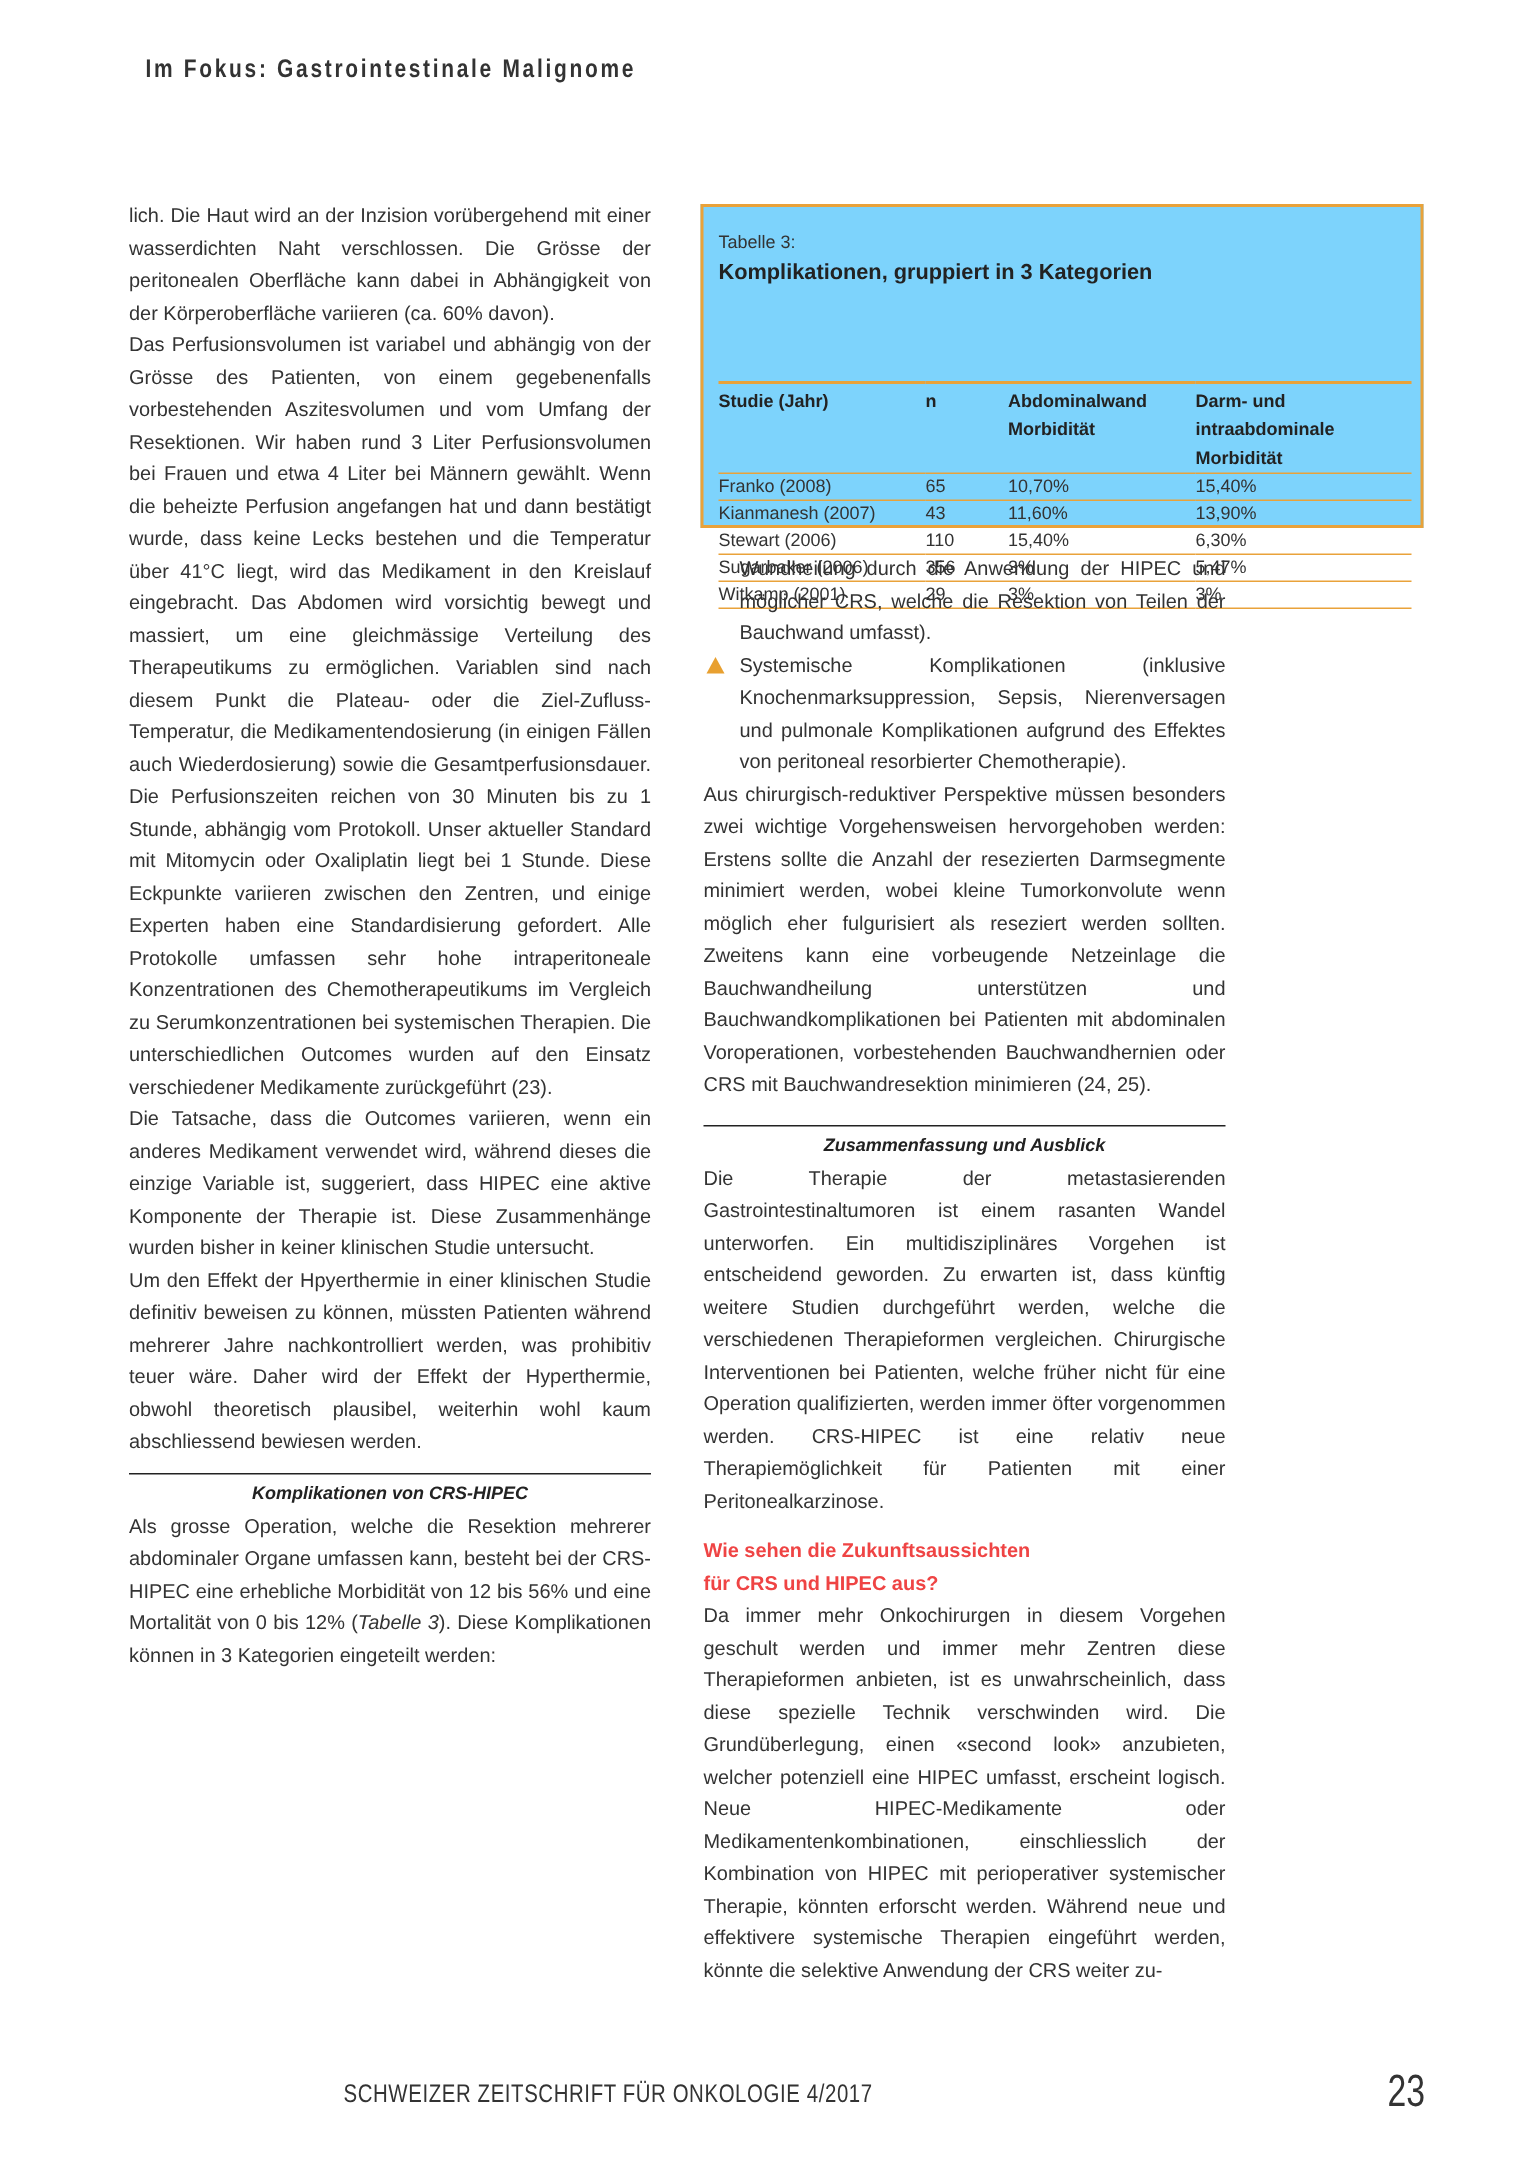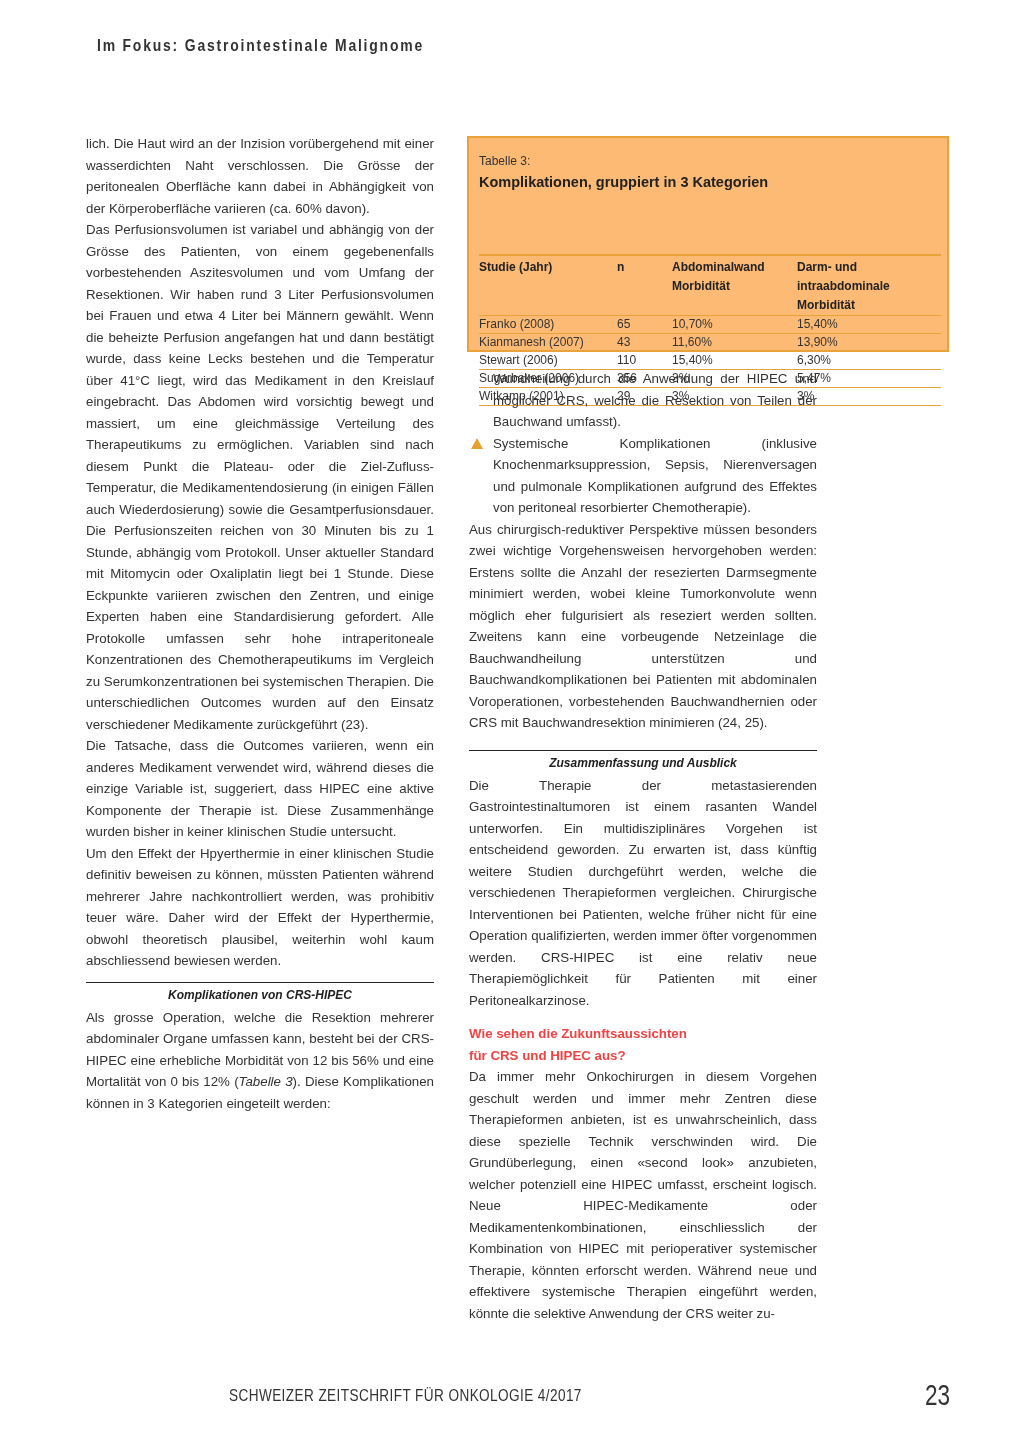--- a/index.html
+++ b/index.html
@@ -12,21 +12,21 @@
   .col-right { left:469px; top:368px; }
   .col p { margin:0; hyphens:manual; }
   .section-rule { border-top:1.6px solid #222; margin-top:10px; }
   .section-title { font-style:italic; font-weight:bold; font-size:12px; text-align:center; line-height:24px; color:#222; margin:0; }
   .subhead { font-weight:bold; font-size:13.3px; line-height:21.5px; color:#ef4444; margin-top:12px; text-align:left;}
   .bullet { position:relative; padding-left:24px; }
   .bullet .tri { position:absolute; left:2px; top:5px; width:0; height:0;
        border-left:6px solid transparent; border-right:6px solid transparent; border-bottom:11px solid #e8a030; }
   .cont { padding-left:24px; }
   .table-box { position:absolute; left:467px; top:136px; width:482px; height:216px;
-       background:#fdba74; border:2px solid #e9a23a; box-sizing:border-box; }
+       background:#7dd3fc; border:2px solid #e9a23a; box-sizing:border-box; }
   .tb-label { position:absolute; left:10px; top:16px; font-size:12px; color:#333; }
   .tb-title { position:absolute; left:10px; top:36px; font-size:14.5px; font-weight:bold; color:#222; }
   table.data { position:absolute; left:10px; top:72px; width:462px; border-collapse:collapse; font-size:12px; color:#333;margin-top:44px;}
   table.data th { text-align:left; font-weight:bold; vertical-align:top; line-height:19px; padding:2px 0 0 0;
        border-top:2px solid #e9a23a; border-bottom:1.5px solid #e9a23a; color:#222; }
   table.data td { line-height:17px; padding:0; border-bottom:1.2px solid #e9a23a; }
   .c1 { width:138px; } .c2 { width:55px; } .c3 { width:125px; }
   .footer-journal { position:absolute; left:229px; top:1386px; font-family:"Liberation Sans Narrow","Liberation Sans", sans-serif;
        font-size:17px; color:#333; transform:scaleX(0.8); transform-origin:left top; white-space:nowrap; letter-spacing:0.5px;}
   .footer-page { position:absolute; left:925px; top:1378px; font-family:"Liberation Sans Narrow","Liberation Sans", sans-serif;

